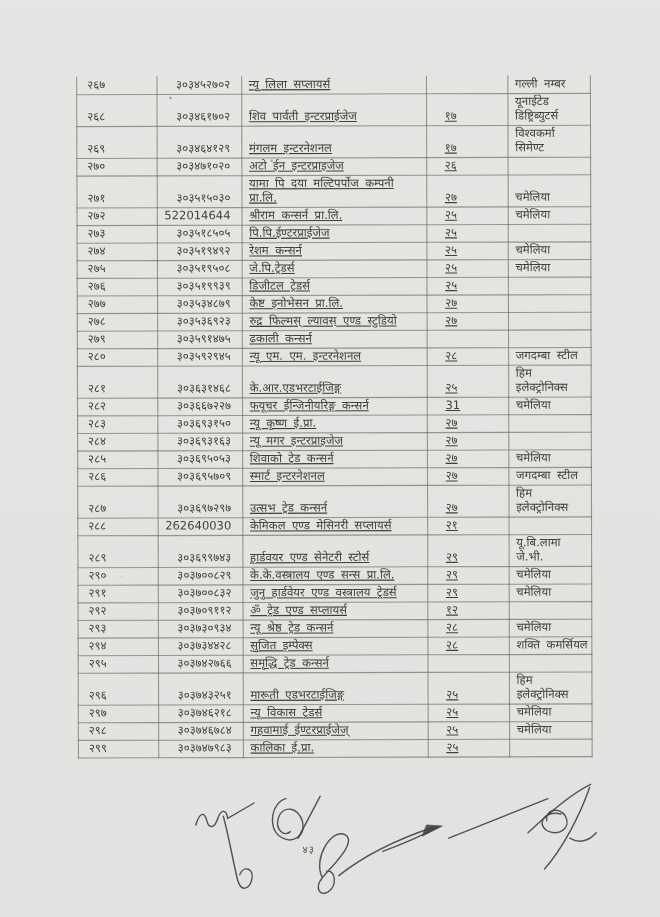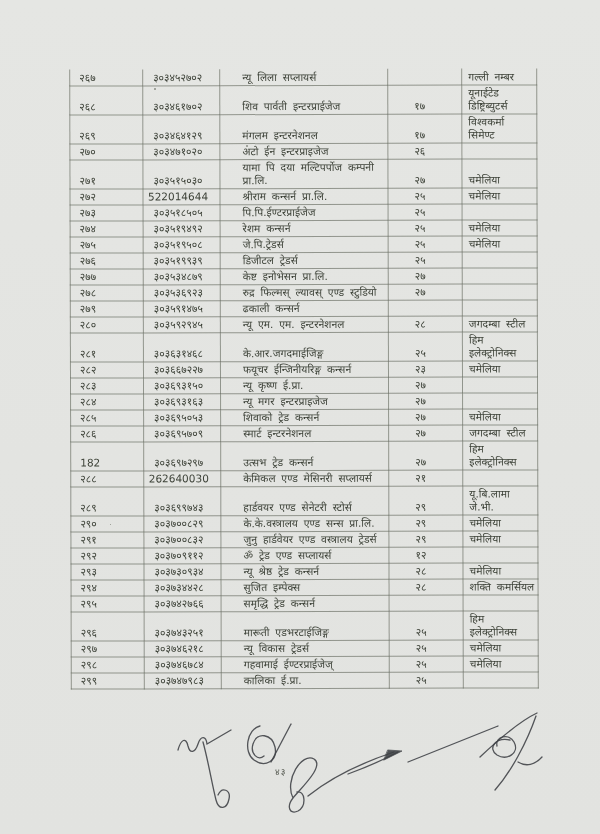--- a/index.html
+++ b/index.html
@@ -24,23 +24,23 @@
     font-size:10.5px;line-height:13px;
     color:#3d4238;
     padding:1px 3px;
     vertical-align:bottom;
     word-spacing:2.5px;
     overflow:hidden;
   }
   .registry tr{height:16px;}
   .registry tr:first-child td{border-top:none;margin-top:36px;}
   td.c-sn{padding-left:9px;}
-  td.c-reg{text-align:center;padding-right:10px;}
-  td.c-name{padding-left:22px;}
-  td.c-ward{padding-left:26px;}
+  td.c-reg{text-align:right;padding-right:10px;}
+  td.c-name{padding-left:6px;text-decoration:underline;}
+  td.c-ward{padding-left:16px;text-decoration:underline;}
   td.c-agency{padding-left:6px;padding-right:2px;}
   .page-number{
     position:absolute;left:275px;top:765px;
     font-size:9px;color:#4a4e45;letter-spacing:1px;
   }
   .signatures{position:absolute;left:140px;top:700px;width:420px;height:125px;}
   .signatures path{fill:none;stroke:#3d4044;stroke-width:1.3;stroke-linecap:round;opacity:.88;}
   .signatures path.filled{fill:#3d4044;stroke-width:0.8;}
   .speck{position:absolute;width:2px;height:2px;border-radius:50%;background:#8a8d84;}
   .speck.s1{left:154px;top:88px;}
@@ -156,29 +156,29 @@
         <tr style="">
         <td class="c-sn">२८०</td>
         <td class="c-reg">३०३५९२९४५</td>
         <td class="c-name">न्यू एम. एम. इन्टरनेशनल</td>
         <td class="c-ward">२८</td>
         <td class="c-agency">जगदम्बा स्टील</td>
       </tr>
         <tr style="">
         <td class="c-sn">२८१</td>
         <td class="c-reg">३०३६३१४६८</td>
-        <td class="c-name">के.आर.जगदमाईजिङ्ग</td>
+        <td class="c-name">के.आर.एडभरटाईजिङ्ग</td>
         <td class="c-ward">२५</td>
         <td class="c-agency">हिम इलेक्ट्रोनिक्स</td>
       </tr>
         <tr style="">
         <td class="c-sn">२८२</td>
         <td class="c-reg">३०३६६७२२७</td>
         <td class="c-name">फयूचर ईन्जिनीयरिङ्ग कन्सर्न</td>
-        <td class="c-ward">२३</td>
+        <td class="c-ward">31</td>
         <td class="c-agency">चमेलिया</td>
       </tr>
         <tr style="">
         <td class="c-sn">२८३</td>
         <td class="c-reg">३०३६९३१५०</td>
         <td class="c-name">न्यू कृष्ण ई.प्रा.</td>
         <td class="c-ward">२७</td>
         <td class="c-agency"></td>
       </tr>
         <tr style="">
@@ -196,21 +196,21 @@
         <td class="c-agency">चमेलिया</td>
       </tr>
         <tr style="">
         <td class="c-sn">२८६</td>
         <td class="c-reg">३०३६९५७०९</td>
         <td class="c-name">स्मार्ट इन्टरनेशनल</td>
         <td class="c-ward">२७</td>
         <td class="c-agency">जगदम्बा स्टील</td>
       </tr>
         <tr style="">
-        <td class="c-sn">182</td>
+        <td class="c-sn">२८७</td>
         <td class="c-reg">३०३६९७२९७</td>
         <td class="c-name">उत्सभ ट्रेड कन्सर्न</td>
         <td class="c-ward">२७</td>
         <td class="c-agency">हिम इलेक्ट्रोनिक्स</td>
       </tr>
         <tr style="">
         <td class="c-sn">२८८</td>
         <td class="c-reg">262640030</td>
         <td class="c-name">केमिकल एण्ड मेसिनरी सप्लायर्स</td>
         <td class="c-ward">२१</td>

